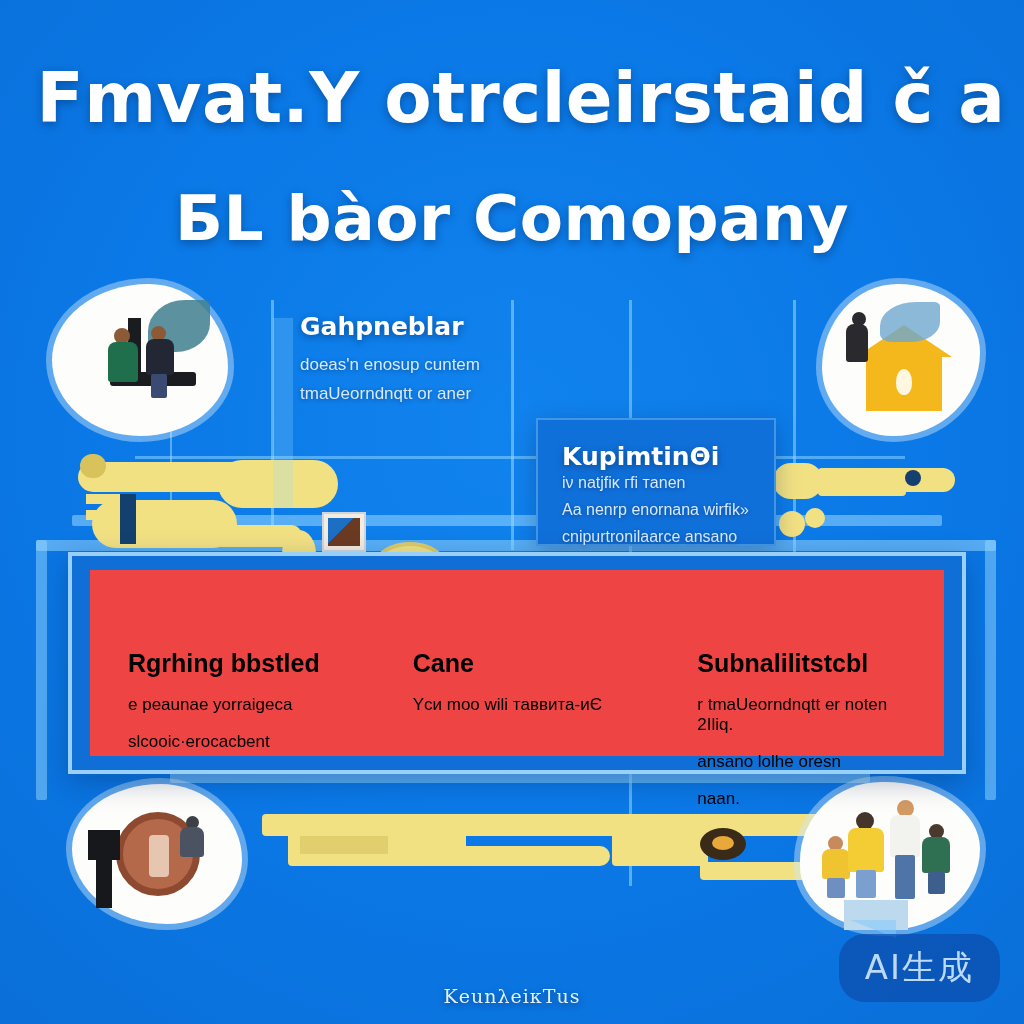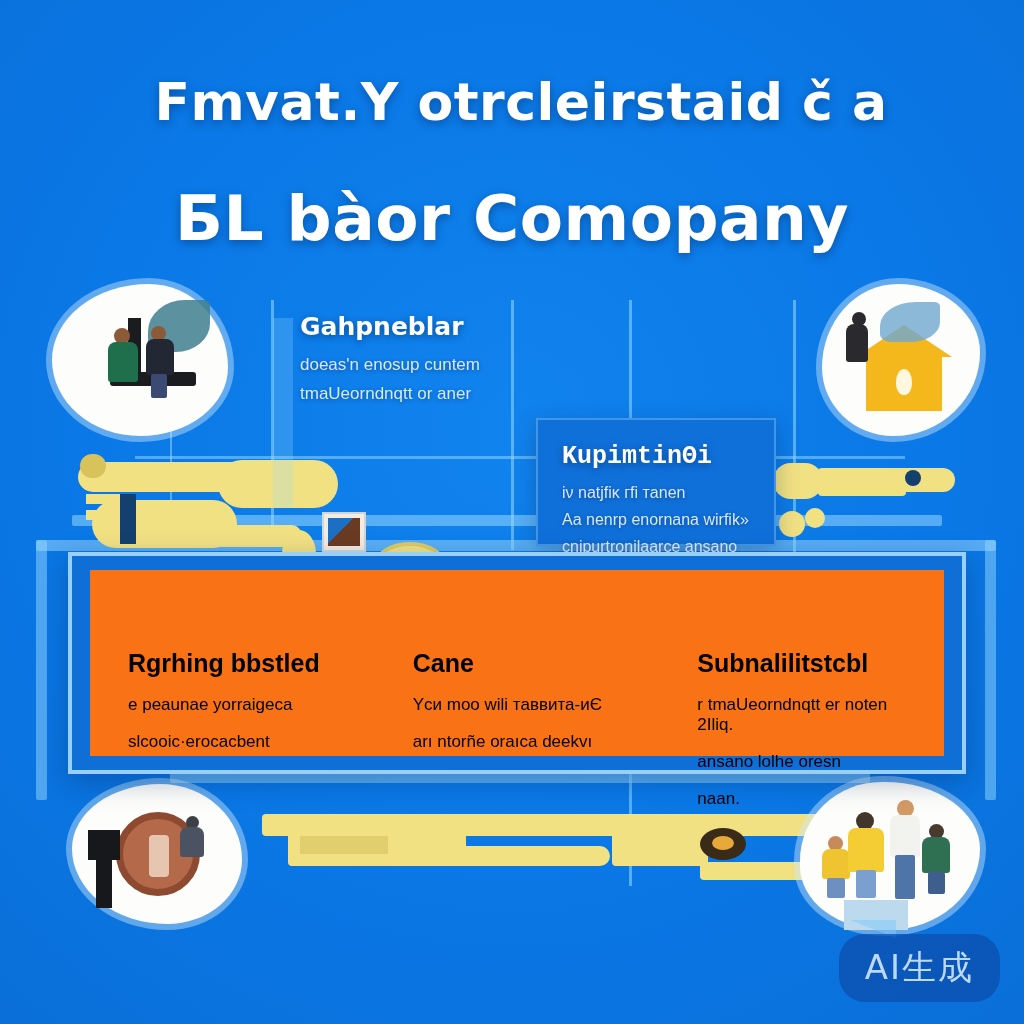--- a/index.html
+++ b/index.html
@@ -35,21 +35,21 @@
   .bubble.b3{border-radius:52% 48% 44% 56% / 46% 54% 46% 54%;}
   .bubble.b4{border-radius:46% 54% 52% 48% / 54% 46% 56% 44%;}
 
   
   .headline{
     position:absolute;left:0;right:0;text-align:center;
     color:#ffffff;font-weight:700;letter-spacing:.5px;
     text-shadow:0 3px 10px rgba(0,40,90,.45);
     font-family:"DejaVu Sans","Liberation Sans",sans-serif;
   }
-  #title-line1{top:72px;font-size:52px;margin-left:18px;}
+  #title-line1{top:58px;font-size:69px;margin-left:18px;}
   #title-line2{top:182px;font-size:63px;}
 
   
   .panel{position:absolute;}
   .panel h3{
     margin:0 0 12px 0;color:#ffffff;font-size:25px;font-weight:700;
     text-shadow:0 2px 7px rgba(0,35,80,.5);
     font-family:"DejaVu Sans","Liberation Sans",sans-serif;
   }
   .panel p{
@@ -60,33 +60,33 @@
   
   #panel-overview{left:300px;top:312px;width:240px;}
 
   
   #panel-highlight{
     left:536px;top:418px;width:240px;height:128px;
     background:#1070da;border:2px solid rgba(160,220,255,.35);
     padding:22px 24px;box-sizing:border-box;
     box-shadow:0 6px 22px rgba(0,30,80,.28);
   }
-  #panel-highlight h3{margin-bottom:10px;font-family:Liberation Mono, monospace;}
+  #panel-highlight h3{margin-bottom:0;}
   #panel-highlight p{font-size:16px;}
 
   
   #card-columns{
     position:absolute;left:68px;top:552px;width:890px;height:214px;
     background:#0f6fd6;
     border:4px solid rgba(176,226,255,.85);
     box-shadow:0 8px 26px rgba(0,30,80,.3);
   }
   #card-columns .inner{
     position:absolute;left:18px;top:14px;right:18px;bottom:14px;
-    background:#f97316;display:flex;justify-content:center;
+    background:#ef4444;display:flex;justify-content:center;
   }
   .col{flex:1;padding:54px 26px 0 38px;box-sizing:border-box;}
   .col h3{font-size:25px;margin-bottom:12px;}
   .col p{font-size:17px;}
 
   
   #icon-monitor{
     position:absolute;left:322px;top:512px;width:44px;height:40px;
     background:#f3ece0;border:2px solid #cfd6dd;box-sizing:border-box;
     padding:4px;
@@ -271,30 +271,30 @@
 
       <div class="col">
         <h3>Rgrhing bbstled</h3>
         <p>e peaunae yorraigeca</p>
         <p>slcooic·erocacbent</p>
       </div>
 
       <div class="col">
         <h3>Cane</h3>
         <p>Yси   moo wilі таввита-иЄ</p>
-        <p>arı ntorñe oraıca deekvı</p>
       </div>
 
       <div class="col">
         <h3>Subnalilitstcbl</h3>
         <p>r tmaUeorndnqtt er noten 2Iliq.</p>
         <p>ansano lolhe oresn</p>
         <p>naan.</p>
       </div>
 
     </div>
   </div>
 
+  <div id="footer-caption">ΚeunλeiκTus</div>
 
   <div id="watermark-tail"></div>
   <div id="watermark">AI生成</div>
 
 </div>
 
 </body></html>

